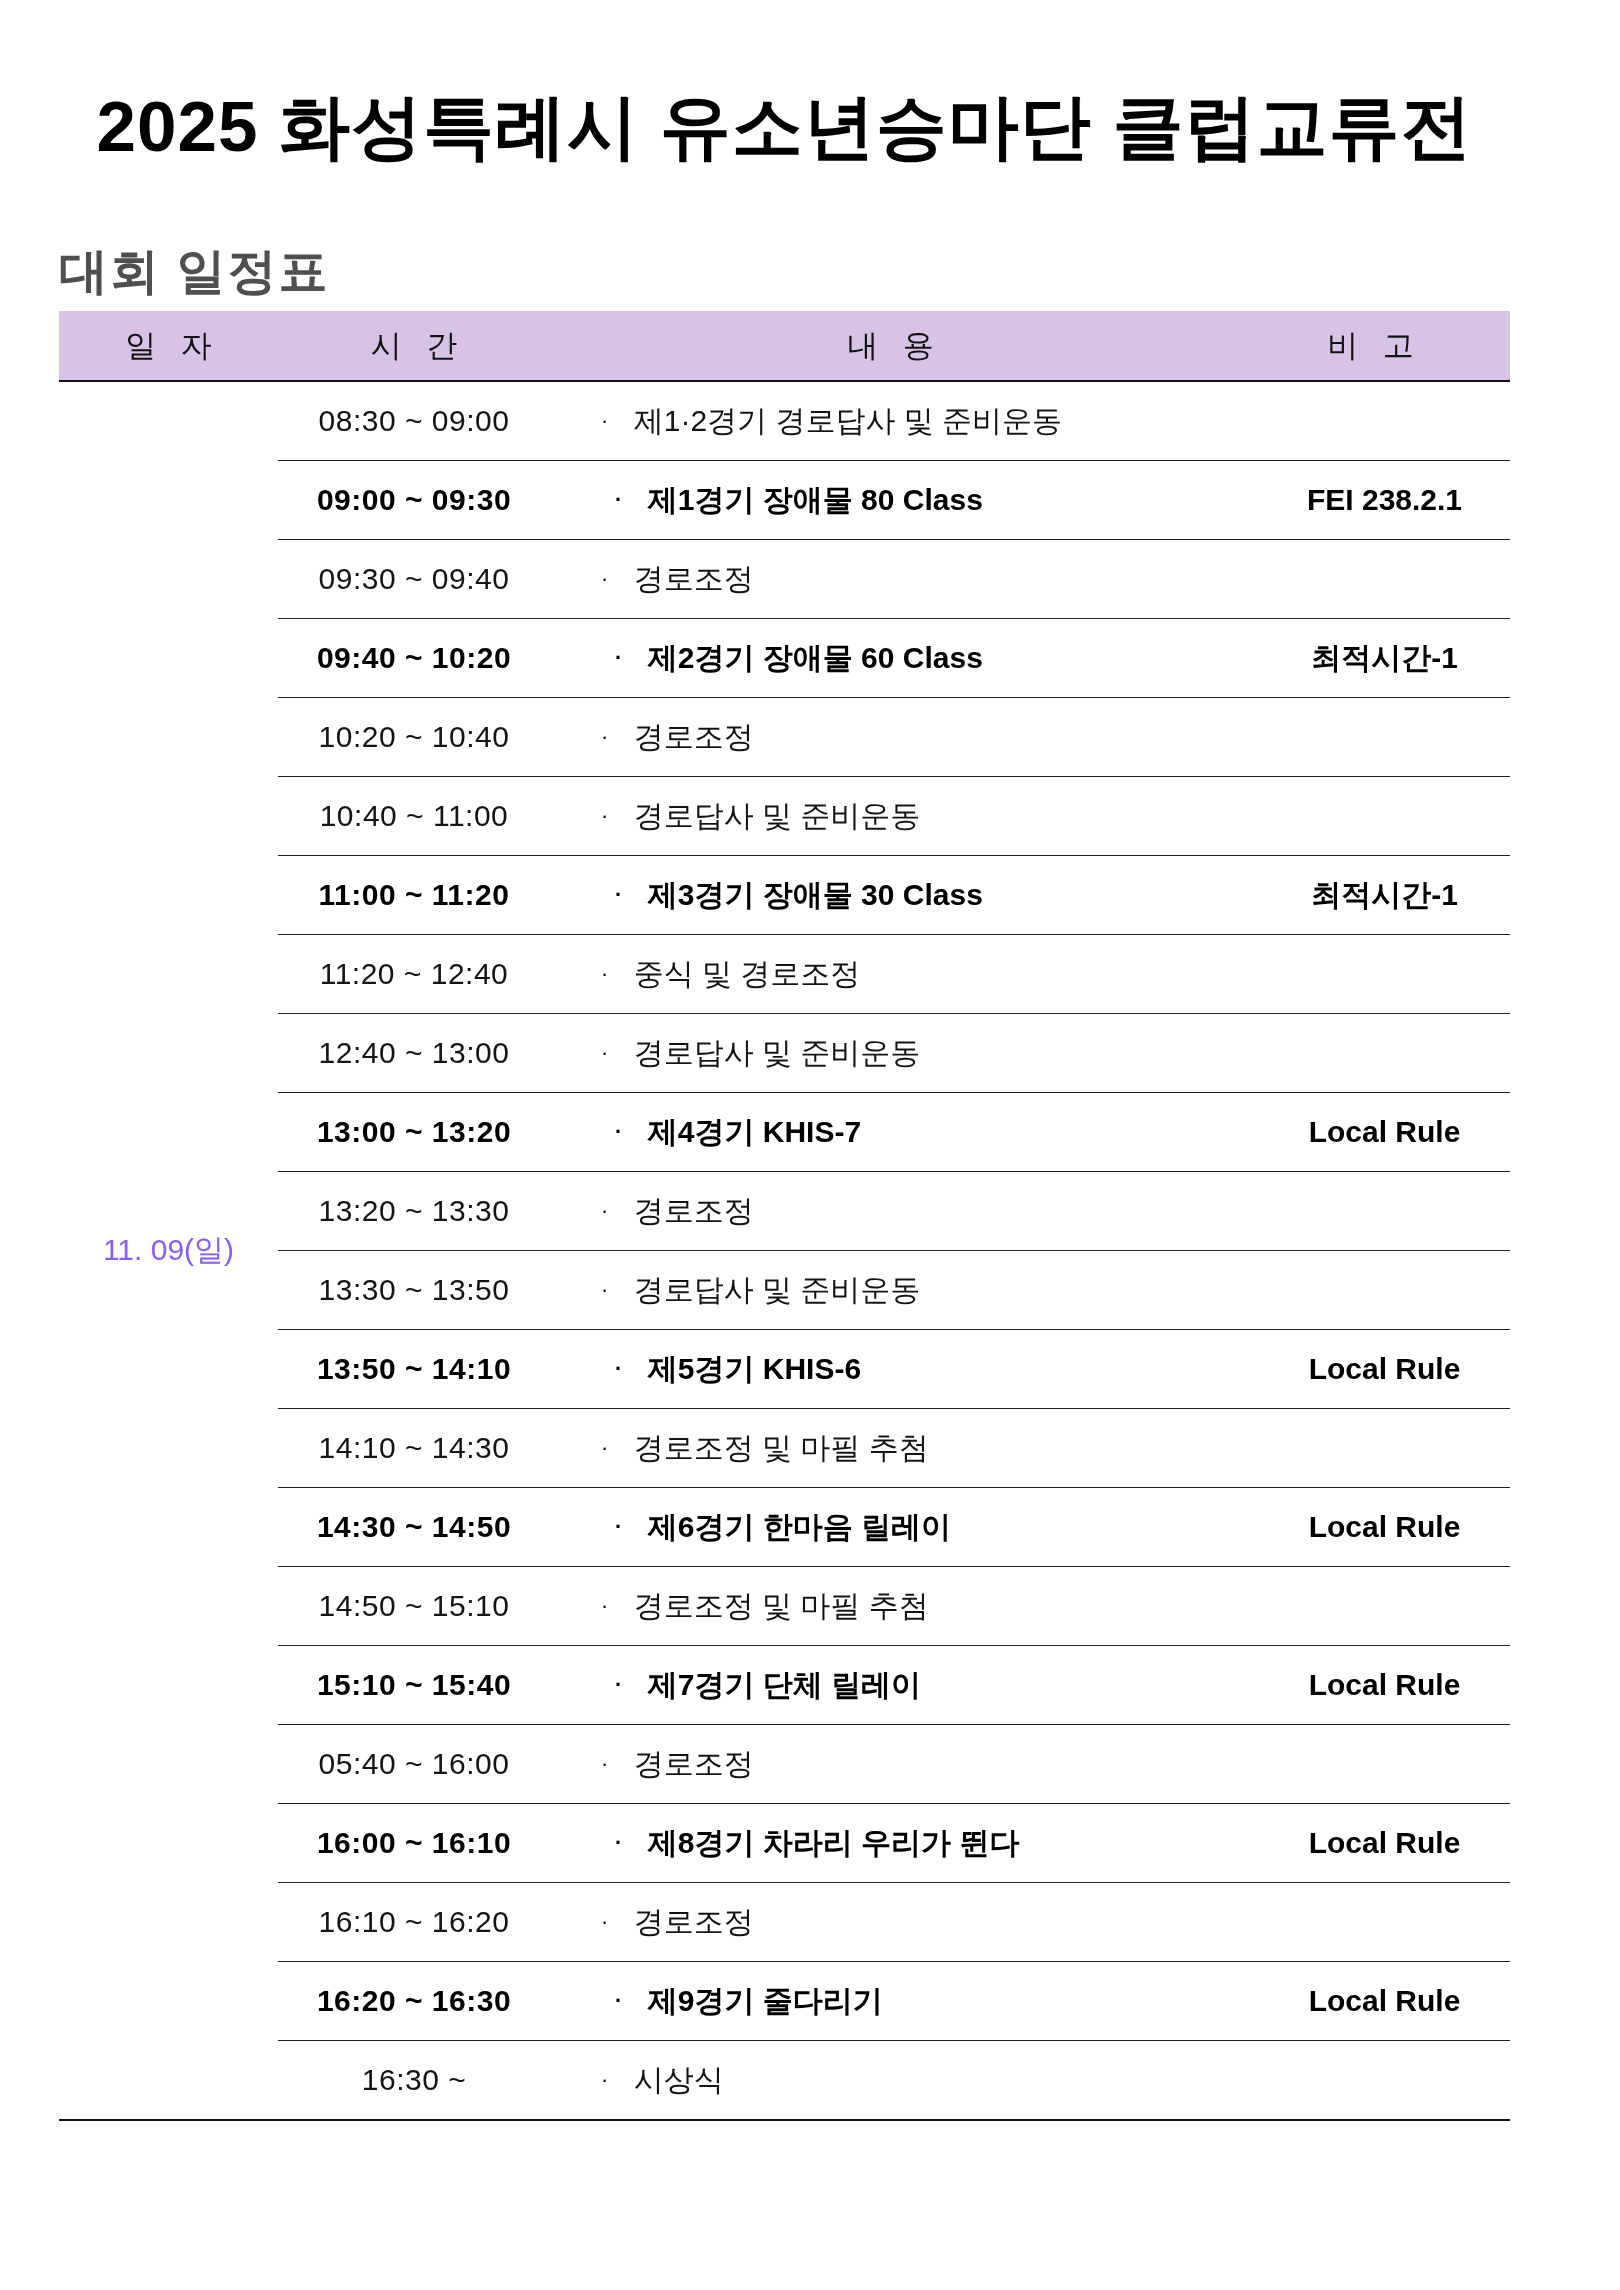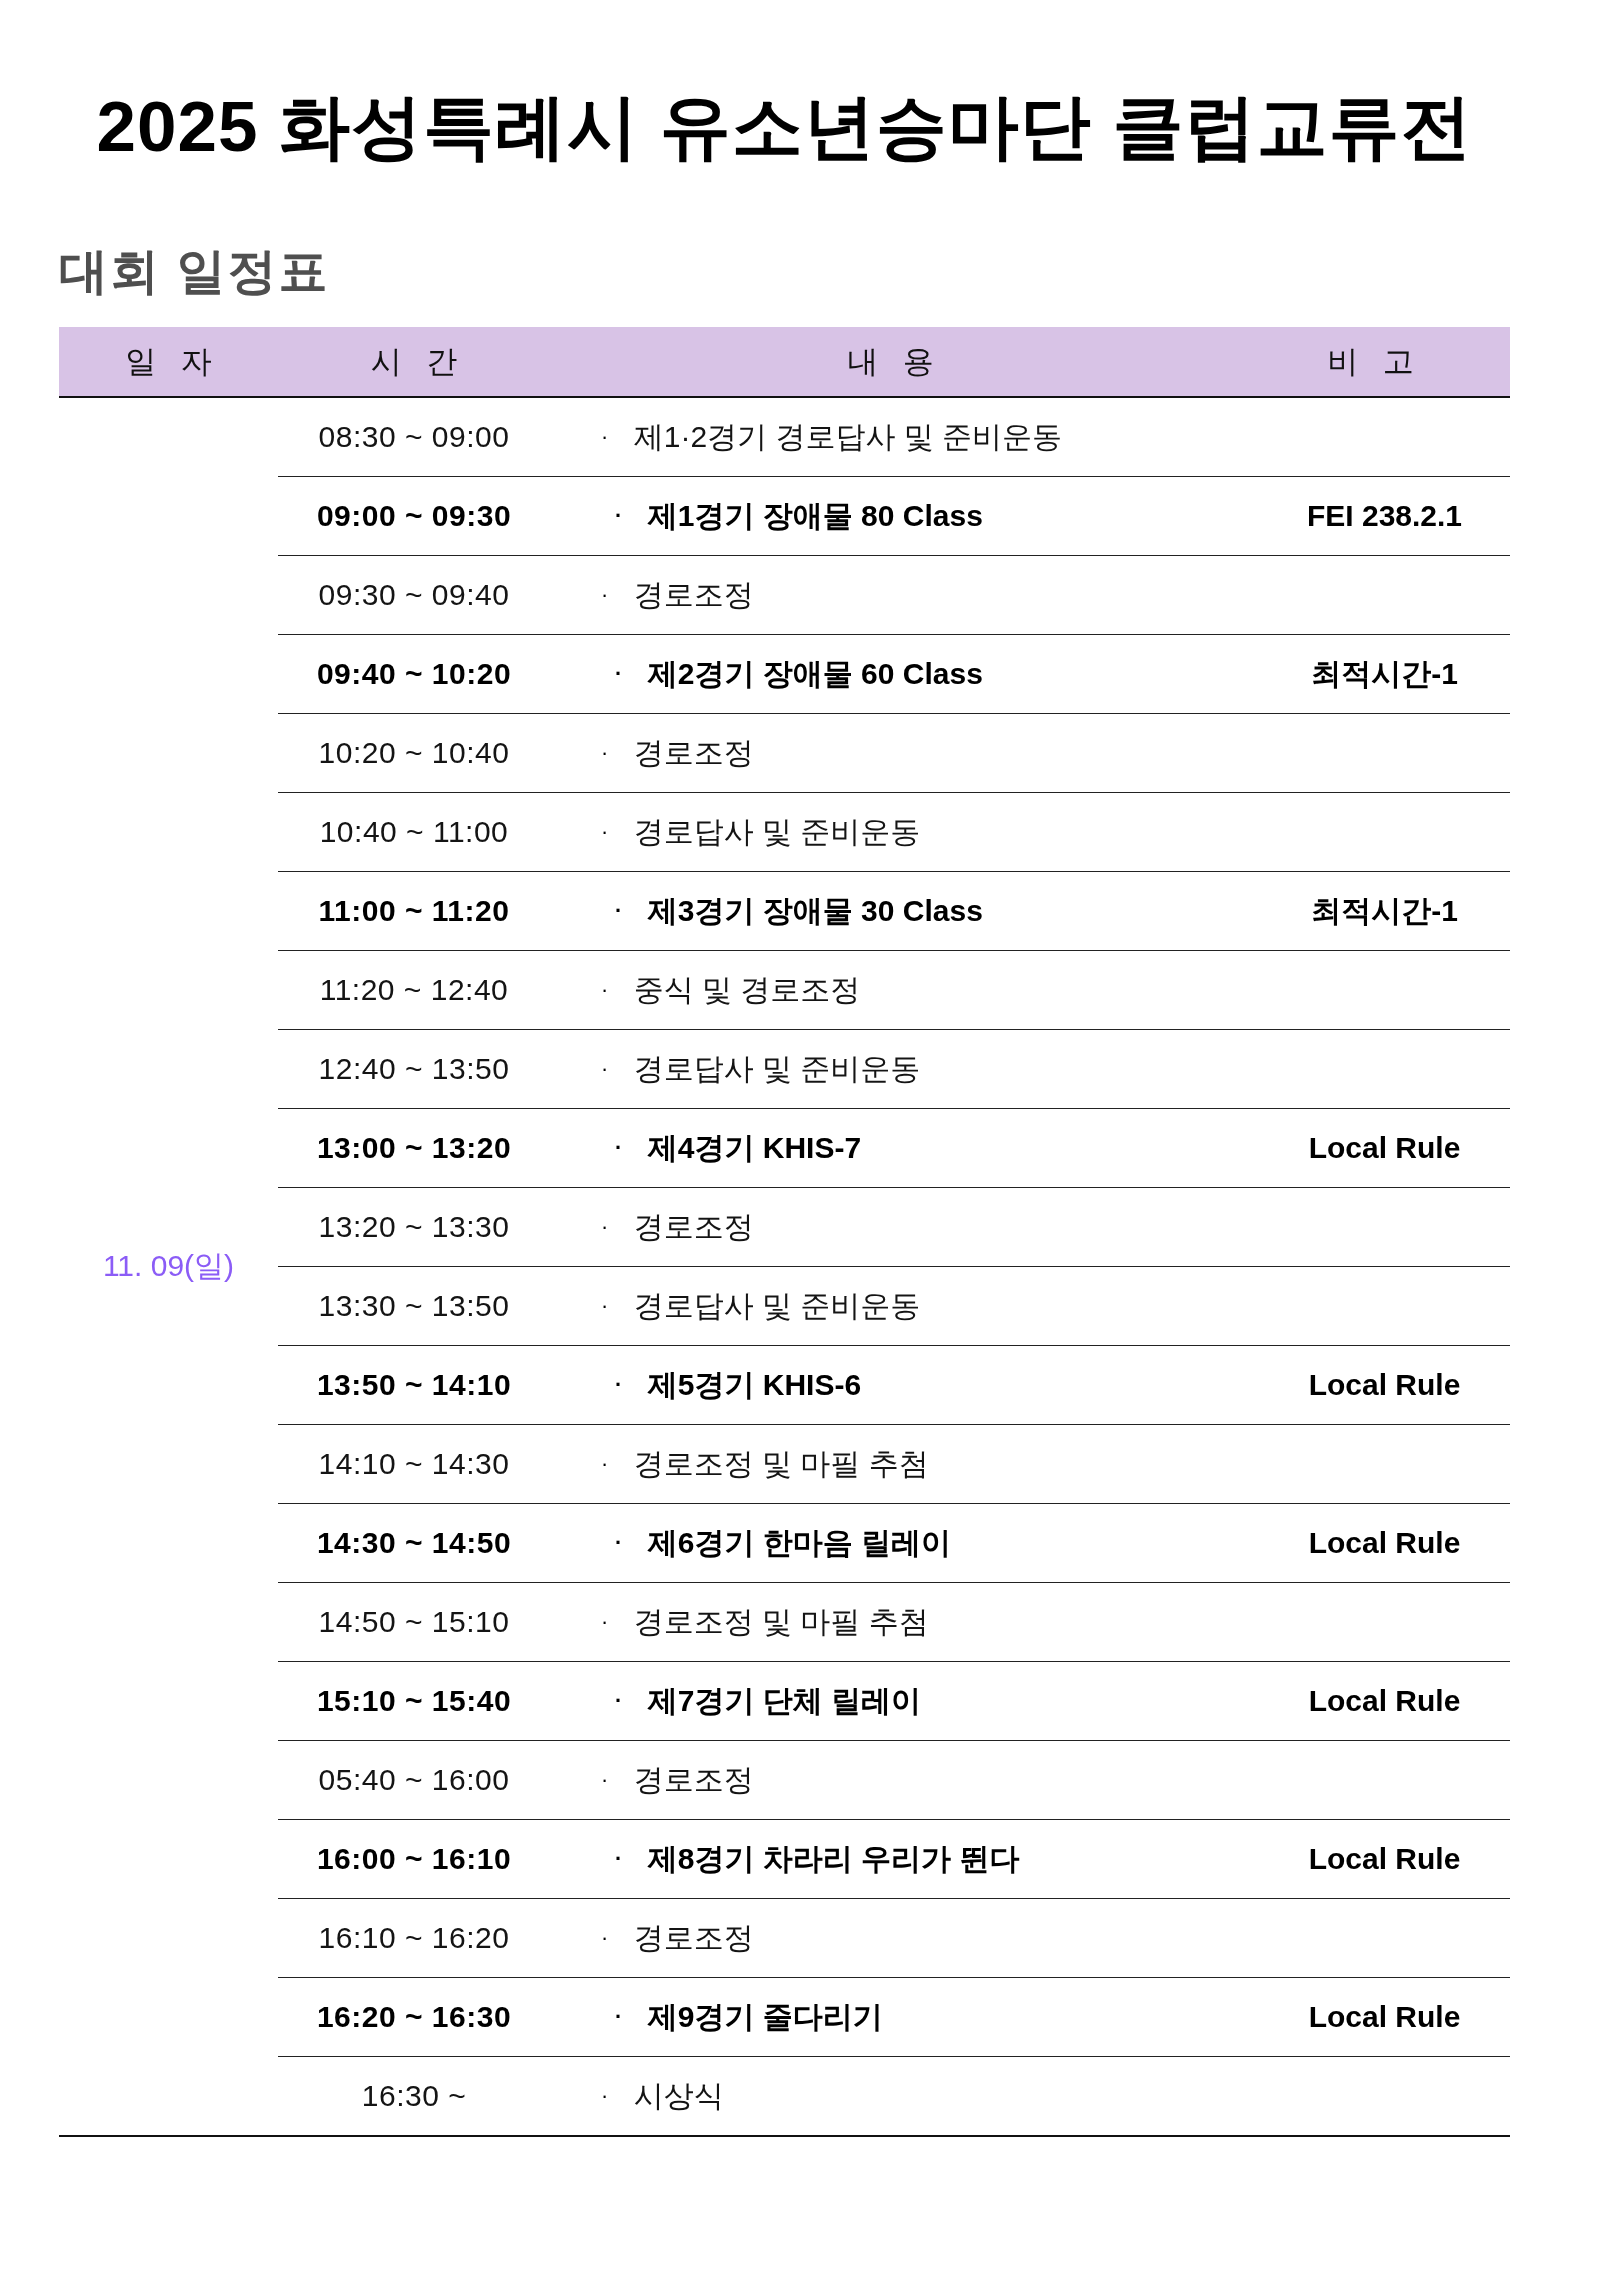--- a/index.html
+++ b/index.html
@@ -25,21 +25,21 @@
   .doc-subtitle {
     margin:71px 0 0 0;
     text-align:left;
     font-size:49px;
     line-height:59px;
     font-weight:800;
     color:#4f4f4f;
     letter-spacing:2px;
   }
 
-  .schedule-table { margin-top:26px; }
+  .schedule-table { margin-top:10px; }
 
   .thead {
     display:grid;
     grid-template-columns:219px 272px 681px 279px;
     height:69px;
     align-items:center;
     background:#d8c3e6;
     border-bottom:2.5px solid #111;
     font-size:31px;
     color:#111;
@@ -171,21 +171,21 @@
   <div class="row">
     <div class="cell-time">11:20 ~ 12:40</div>
     <div class="cell-content">
       <span class="bullet">·</span>
       <span>중식 및 경로조정</span>
     </div>
     <div class="cell-remark"></div>
   </div>
 
   <div class="row">
-    <div class="cell-time">12:40 ~ 13:50</div>
+    <div class="cell-time">12:40 ~ 13:00</div>
     <div class="cell-content">
       <span class="bullet">·</span>
       <span>경로답사 및 준비운동</span>
     </div>
     <div class="cell-remark"></div>
   </div>
 
   <div class="row bold">
     <div class="cell-time">13:00 ~ 13:20</div>
     <div class="cell-content">

